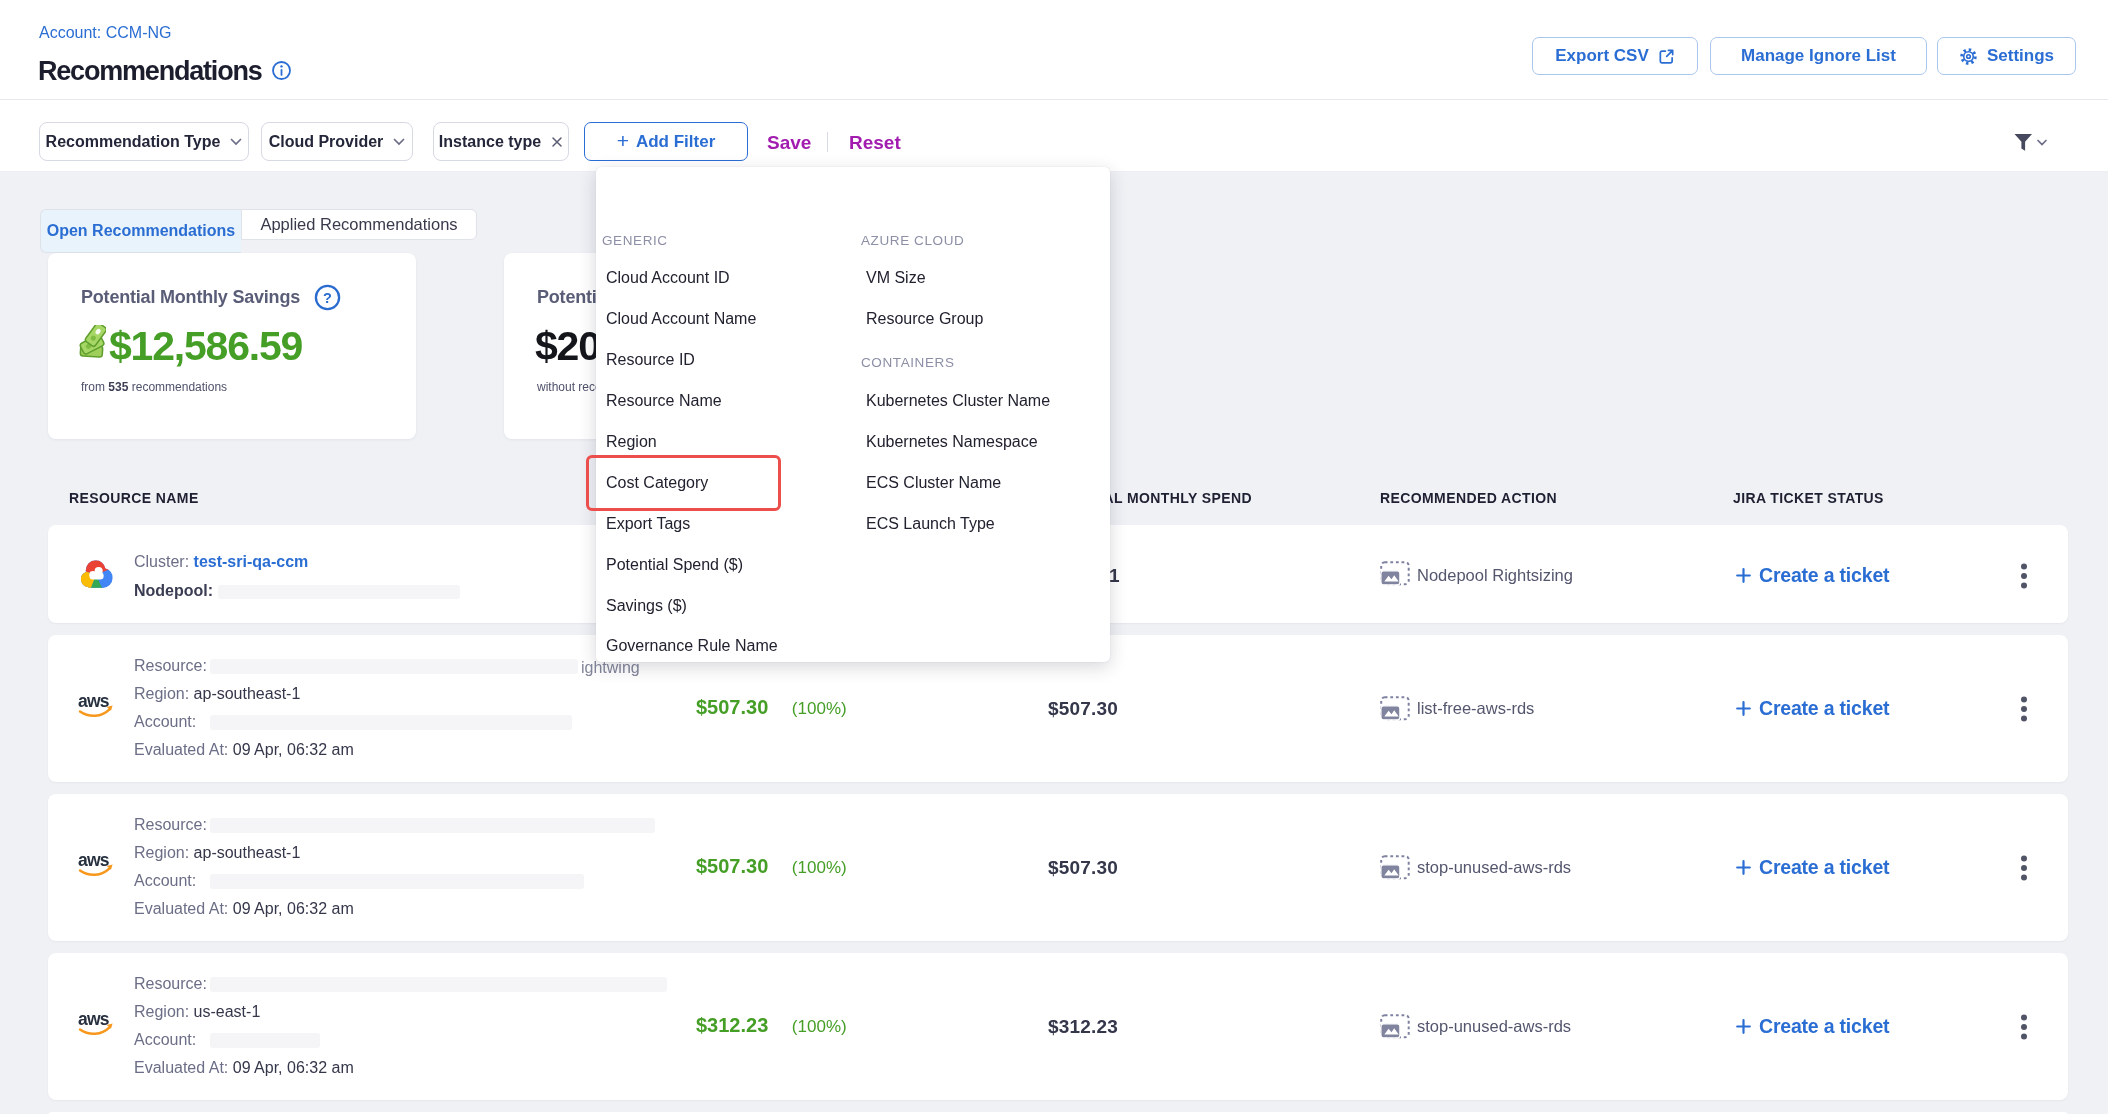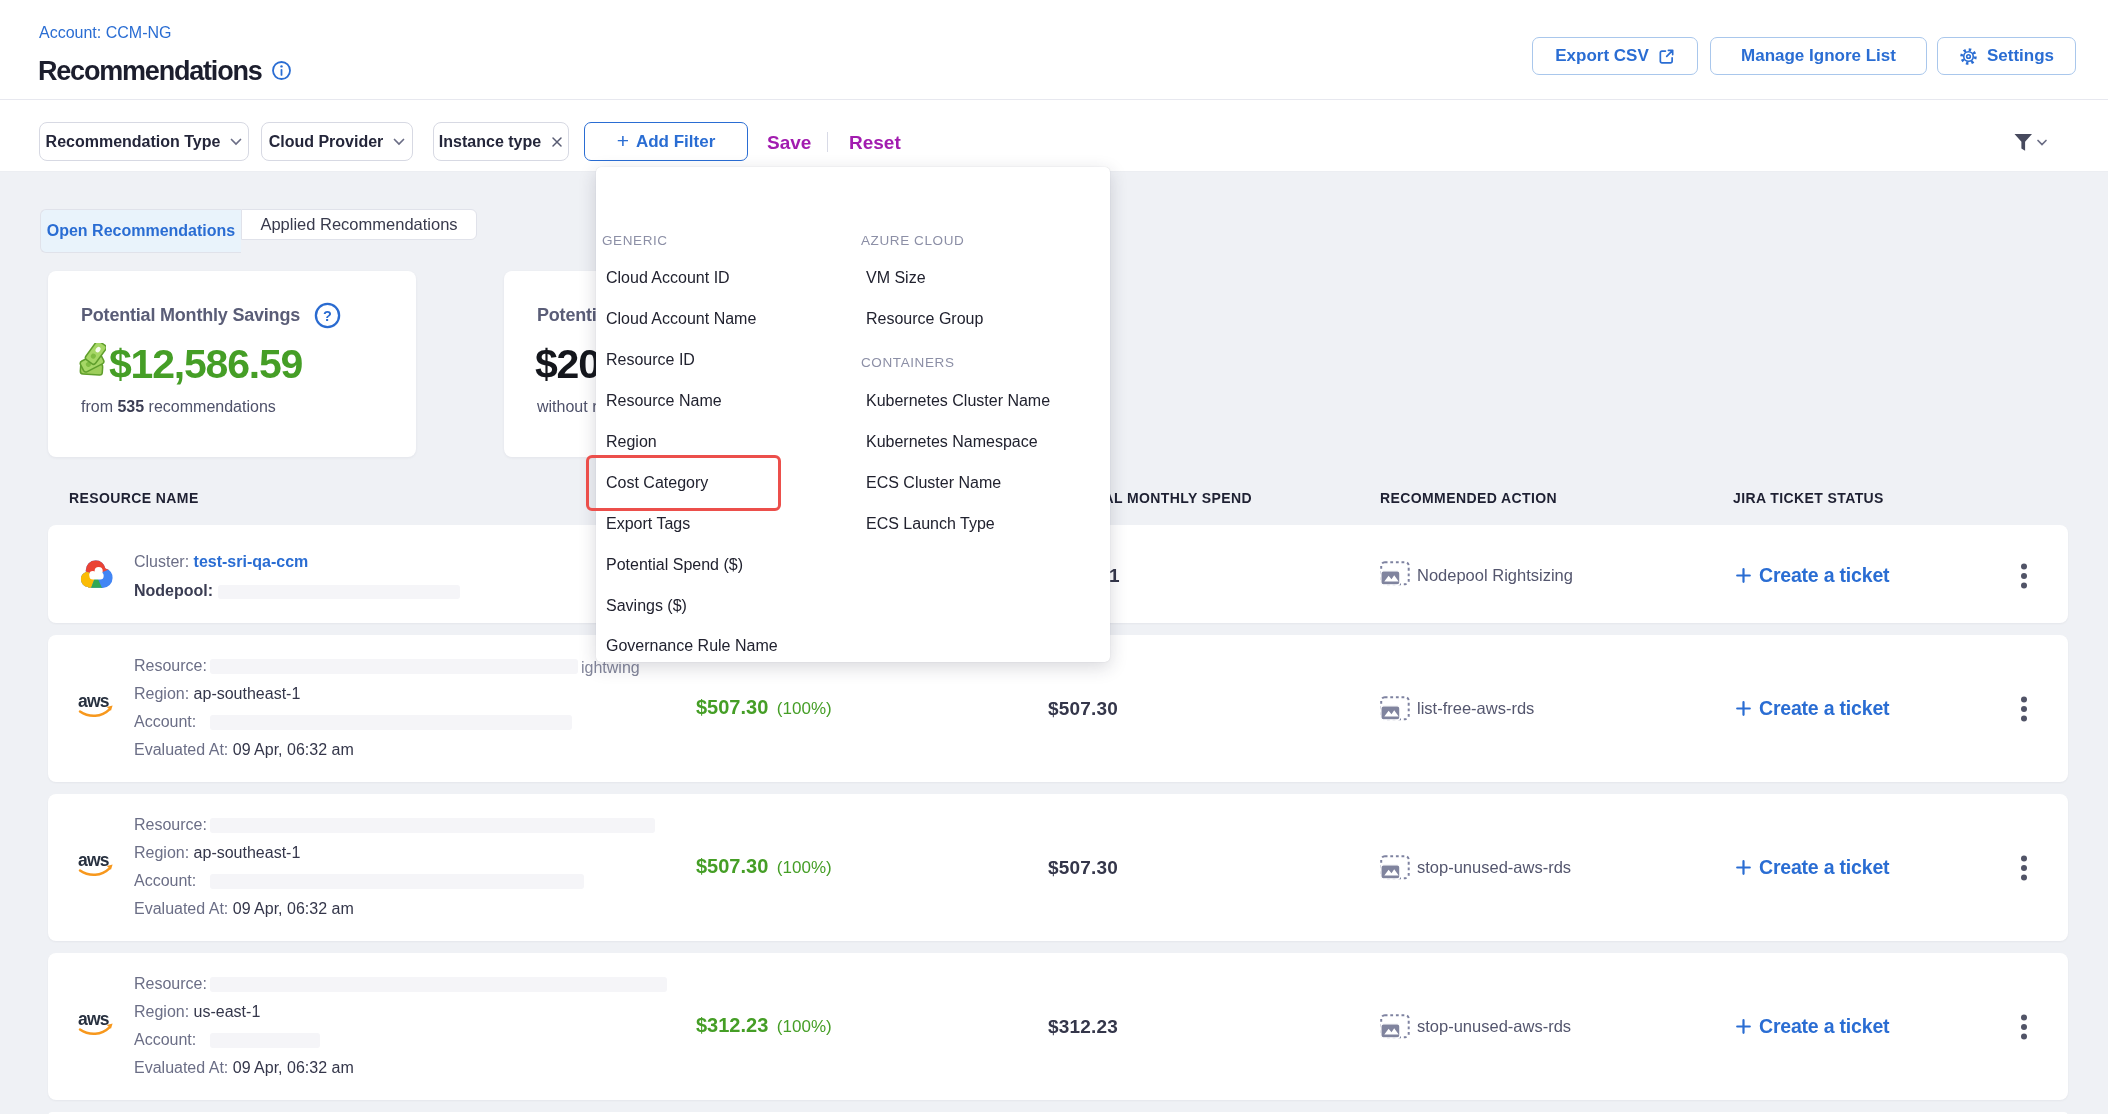--- a/index.html
+++ b/index.html
@@ -9,30 +9,30 @@
 .hdr{left:0;top:0;width:2108px;height:100px;background:#fff;border-bottom:1px solid #e7e8ef}
 .fbar{left:0;top:100px;width:2108px;height:72px;background:#fff;border-bottom:1px solid #eceef2}
 .acct{left:39px;top:24px;font-size:16px;color:#2a6dd3}
 .title{left:38px;top:56px;font-size:27px;font-weight:bold;color:#1c1e2d;letter-spacing:-1.2px}
 .hbtn{top:37px;height:38px;border:1.5px solid #a9c7ec;border-radius:7px;background:#fff;color:#2a6dd3;font-size:17px;font-weight:bold;display:flex;align-items:center;justify-content:center;gap:9px}
 .chip{top:122px;height:39px;background:#fff;border:1px solid #d7d9e3;border-radius:8px;display:flex;align-items:center;justify-content:center;gap:10px;font-size:16px;font-weight:600;color:#24263a}
 .addf{left:584px;top:122px;width:164px;height:39px;border:1.6px solid #2a6dd3;border-radius:7px;background:#fff;color:#2a6dd3;font-size:17px;font-weight:bold;display:flex;align-items:center;justify-content:center;gap:7px}
 .lnk{font-size:19px;font-weight:600;color:#a21caf}
 .tab1{left:40px;top:209px;width:201px;height:44px;background:#e9f3fb;border:1px solid #e0e2ea;border-right:none;border-radius:6px 0 0 6px;color:#2a6dd3;font-weight:bold;font-size:16px;display:flex;align-items:center;justify-content:center;white-space:nowrap}
 .tab2{left:241px;top:209px;width:236px;height:31px;background:#fff;border:1px solid #e0e2ea;border-radius:0 6px 6px 0;color:#383a4c;font-size:16.5px;display:flex;align-items:center;justify-content:center;white-space:nowrap}
-.card{top:271px;width:368px;height:186px;background:#fff;border-radius:8px;box-shadow:0 1px 3px rgba(40,41,61,.06)}
+.card{top:253px;width:368px;height:186px;background:#fff;border-radius:8px;box-shadow:0 1px 3px rgba(40,41,61,.06)}
 .ctitle{left:33px;top:34px;font-size:18px;font-weight:bold;color:#5a5d77;position:absolute;letter-spacing:-0.2px}
-.csub{left:33px;top:127px;font-size:16px;color:#4e516a;position:absolute}
+.csub{left:33px;top:127px;font-size:12px;color:#4e516a;position:absolute}
 .row{left:48px;width:2020px;background:#fff;border-radius:8px;box-shadow:0 1px 2px rgba(40,41,61,.05)}
 .th{font-size:14px;font-weight:bold;color:#1e2032;letter-spacing:.4px;top:490px}
 .glabel{color:#6b6e86;font-size:16px}
 .gval{color:#34364a}
 .bar{position:absolute;background:#f5f5f8;border-radius:3px;height:15px}
 .green{color:#459e26;font-weight:bold;font-size:20px}
-.greenp{color:#459e26;font-size:17px;font-weight:normal;margin-left:3px}
+.greenp{color:#459e26;font-size:17px;font-weight:normal;margin-left:18px}
 .spend{font-size:19px;font-weight:bold;color:#34364a;letter-spacing:0.2px}
 .action{font-size:16.5px;color:#54566e}
 .create{font-size:19.5px;font-weight:bold;color:#2a6dd3;display:flex;align-items:center;letter-spacing:-0.2px}
 .panel{left:596px;top:167px;width:514px;height:495px;background:#fff;border-radius:5px;box-shadow:0 5px 18px rgba(40,41,61,.18),0 0 1px rgba(40,41,61,.2)}
 .ditem{position:absolute;font-size:16px;color:#21222f}
 .dlabel{position:absolute;font-size:13.5px;color:#8c8fa6;letter-spacing:.6px}
 .redbox{left:586px;top:455px;width:195px;height:56px;border:3.5px solid #ec4f4b;border-radius:6px}
 </style>
 </head>
 <body>

